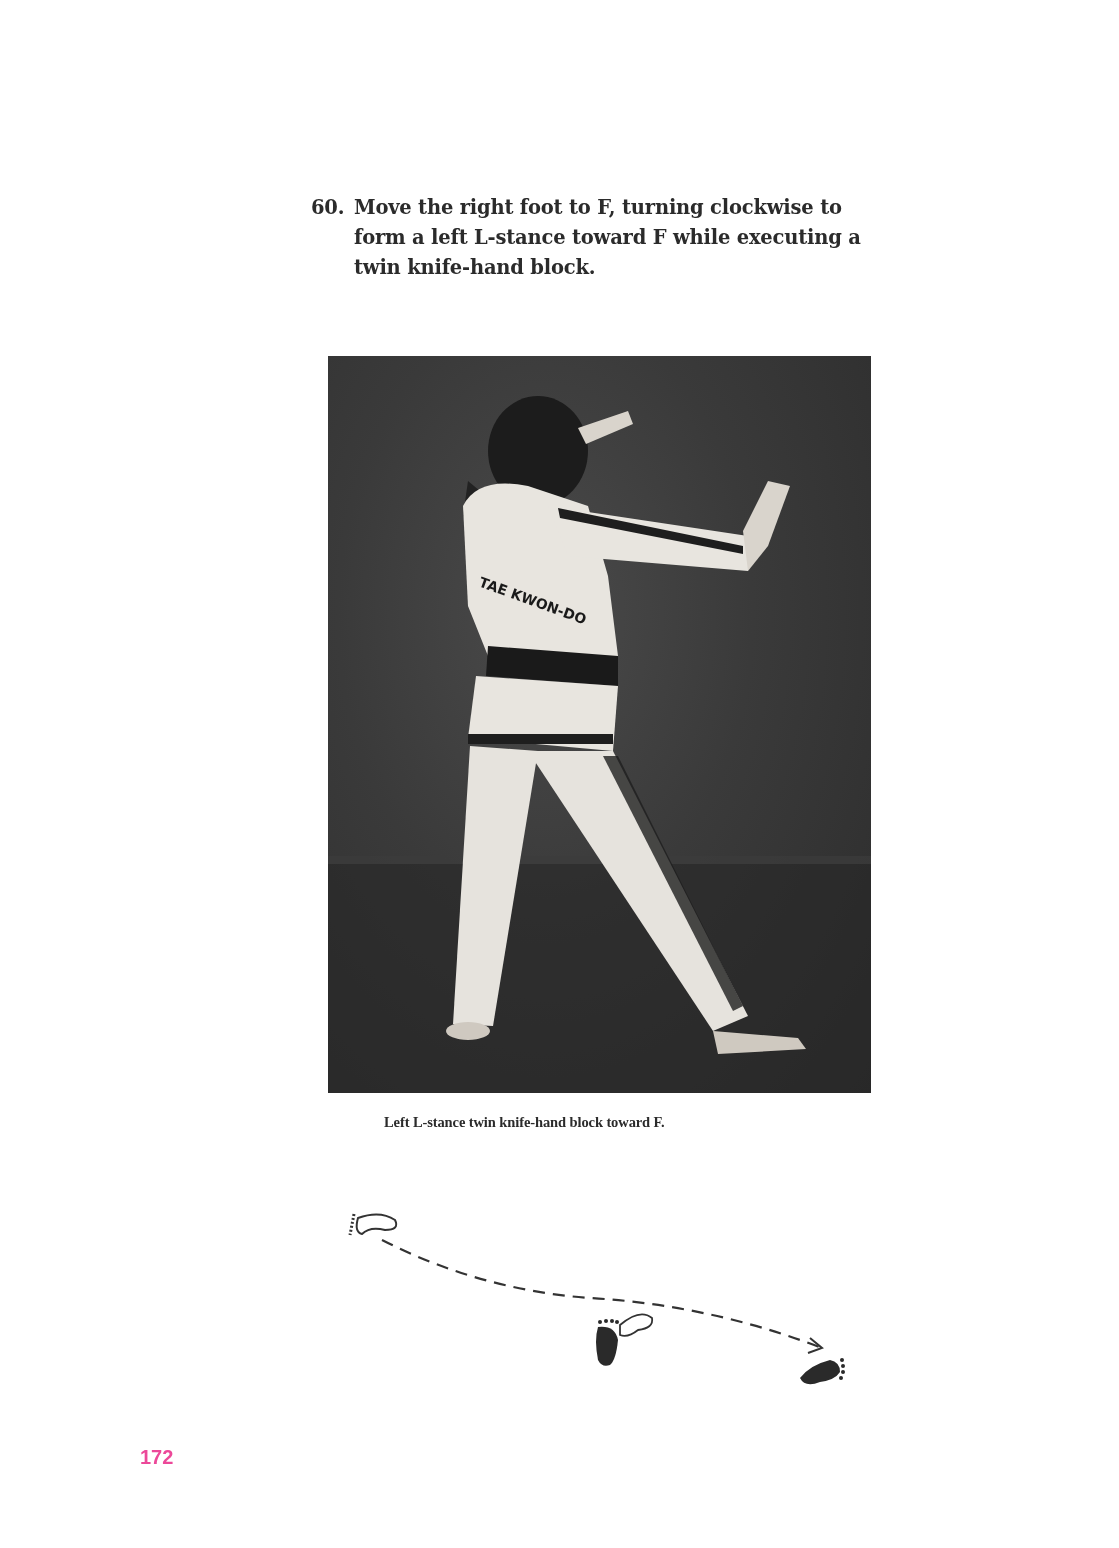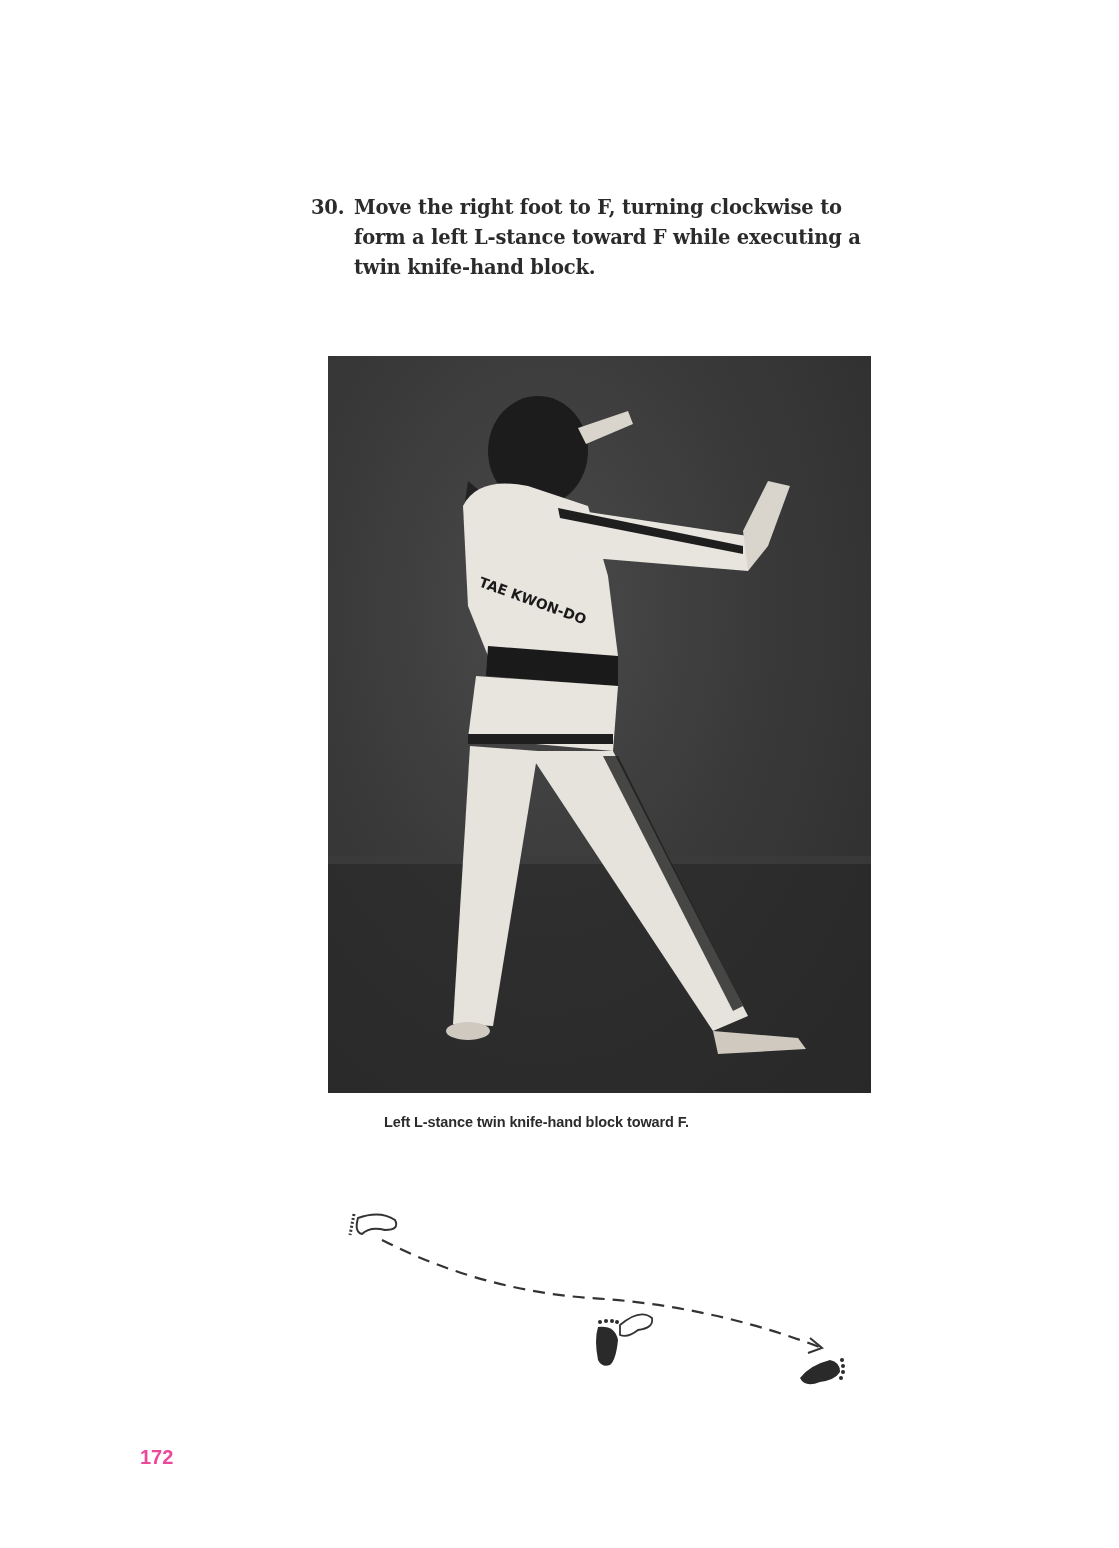--- a/index.html
+++ b/index.html
@@ -15,33 +15,33 @@
   .instruction .num { position:absolute; left:0; top:0; }
   .instruction .body { margin-left:43px; display:block; }
   .photo {
     position:absolute; left:328px; top:356px; width:543px; height:737px;
     background: radial-gradient(ellipse at 40% 35%, #4a4a4a 0%, #3a3a3a 45%, #2c2c2c 100%);
     overflow:hidden;
   }
   .photo svg { position:absolute; left:0; top:0; }
   .caption {
     position:absolute; left:384px; top:1114px; width:460px;
-    font-family:Liberation Sans, sans-serif; font-weight:bold; font-size:14.5px; letter-spacing:-0.1px;
+    font-family:Liberation Serif, serif; font-weight:bold; font-size:14.5px; letter-spacing:-0.1px;
   }
   .diagram { position:absolute; left:340px; top:1200px; width:520px; height:200px; }
   .page-number {
     position:absolute; left:140px; top:1446px;
     font-family:"Liberation Sans", sans-serif; font-weight:bold; font-size:20px; color:#ec4899;
   }
 </style>
 </head>
 <body>
 
 <div class="instruction">
-  <span class="num">30.</span>
+  <span class="num">60.</span>
   <span class="body">Move the right foot to F, turning clockwise to form a left L-stance toward F while executing a twin knife-hand block.</span>
 </div>
 
 <div class="photo">
   <svg width="543" height="737" viewBox="0 0 543 737">
 
     <rect x="0" y="500" width="543" height="8" fill="#3c3c3c" opacity="0.7"></rect>
     <rect x="0" y="508" width="543" height="229" fill="#262626" opacity="0.6"></rect>
 
     <ellipse cx="210" cy="95" rx="50" ry="55" fill="#1c1c1c"></ellipse>

